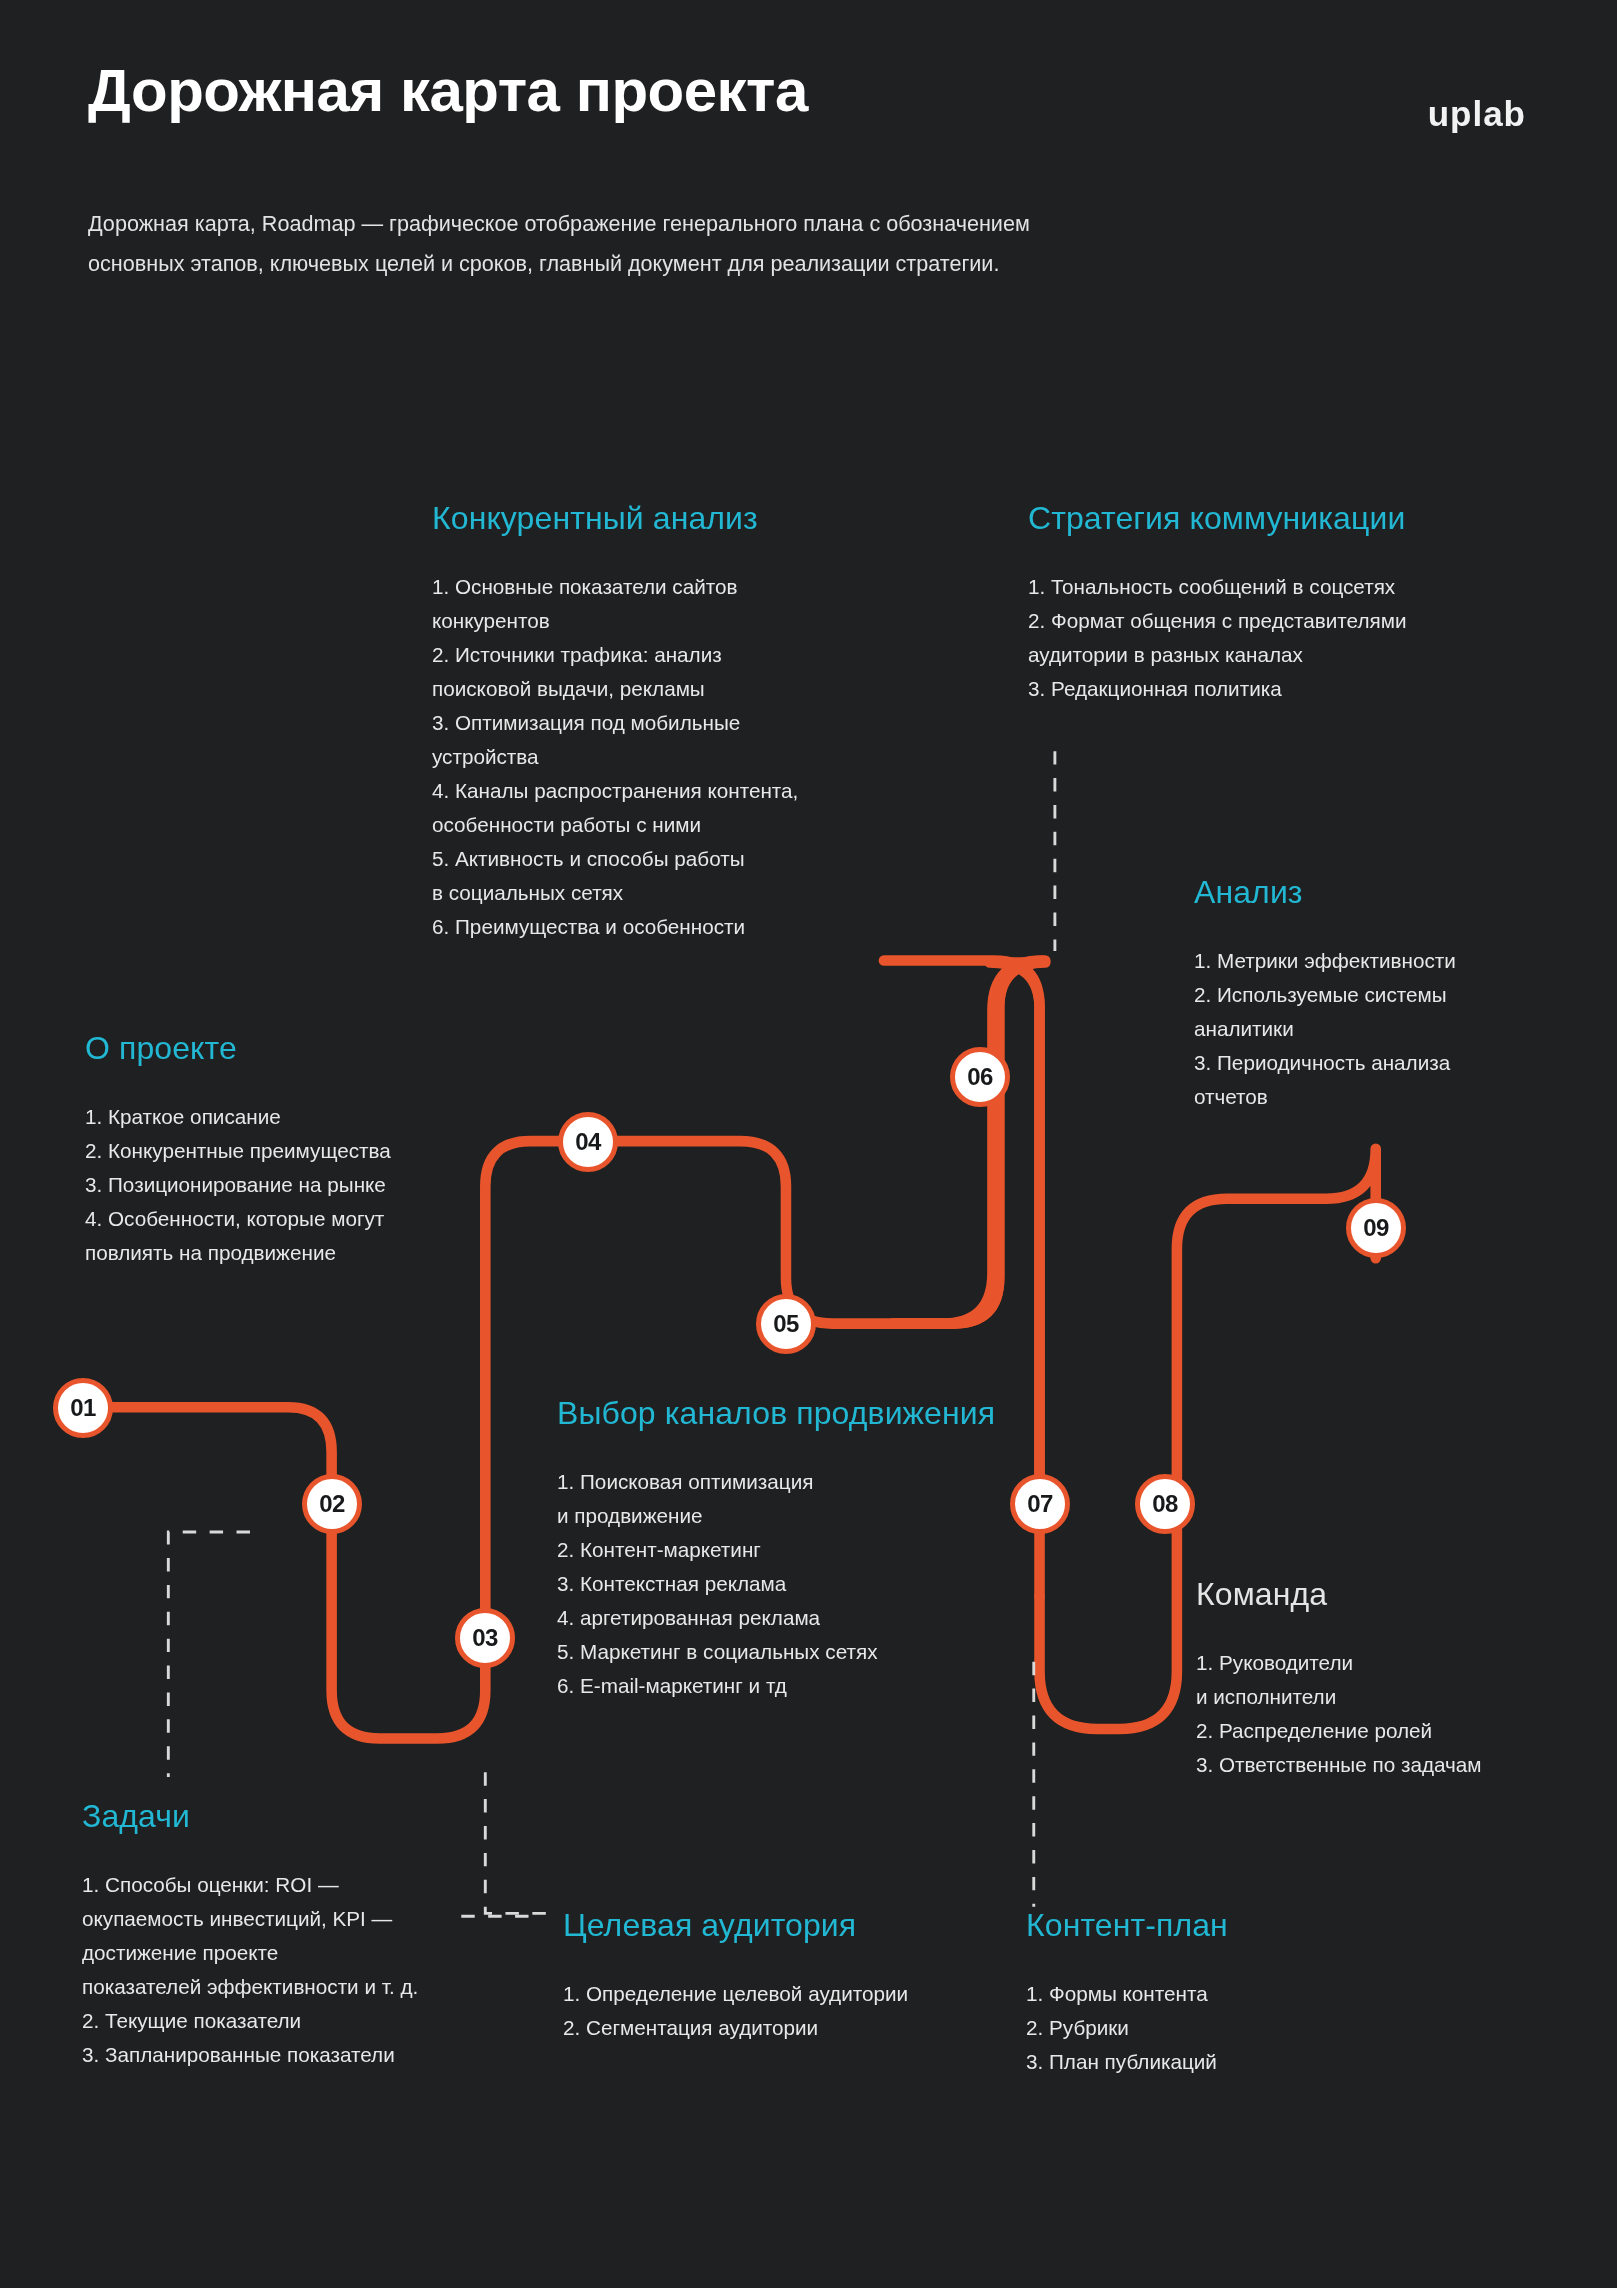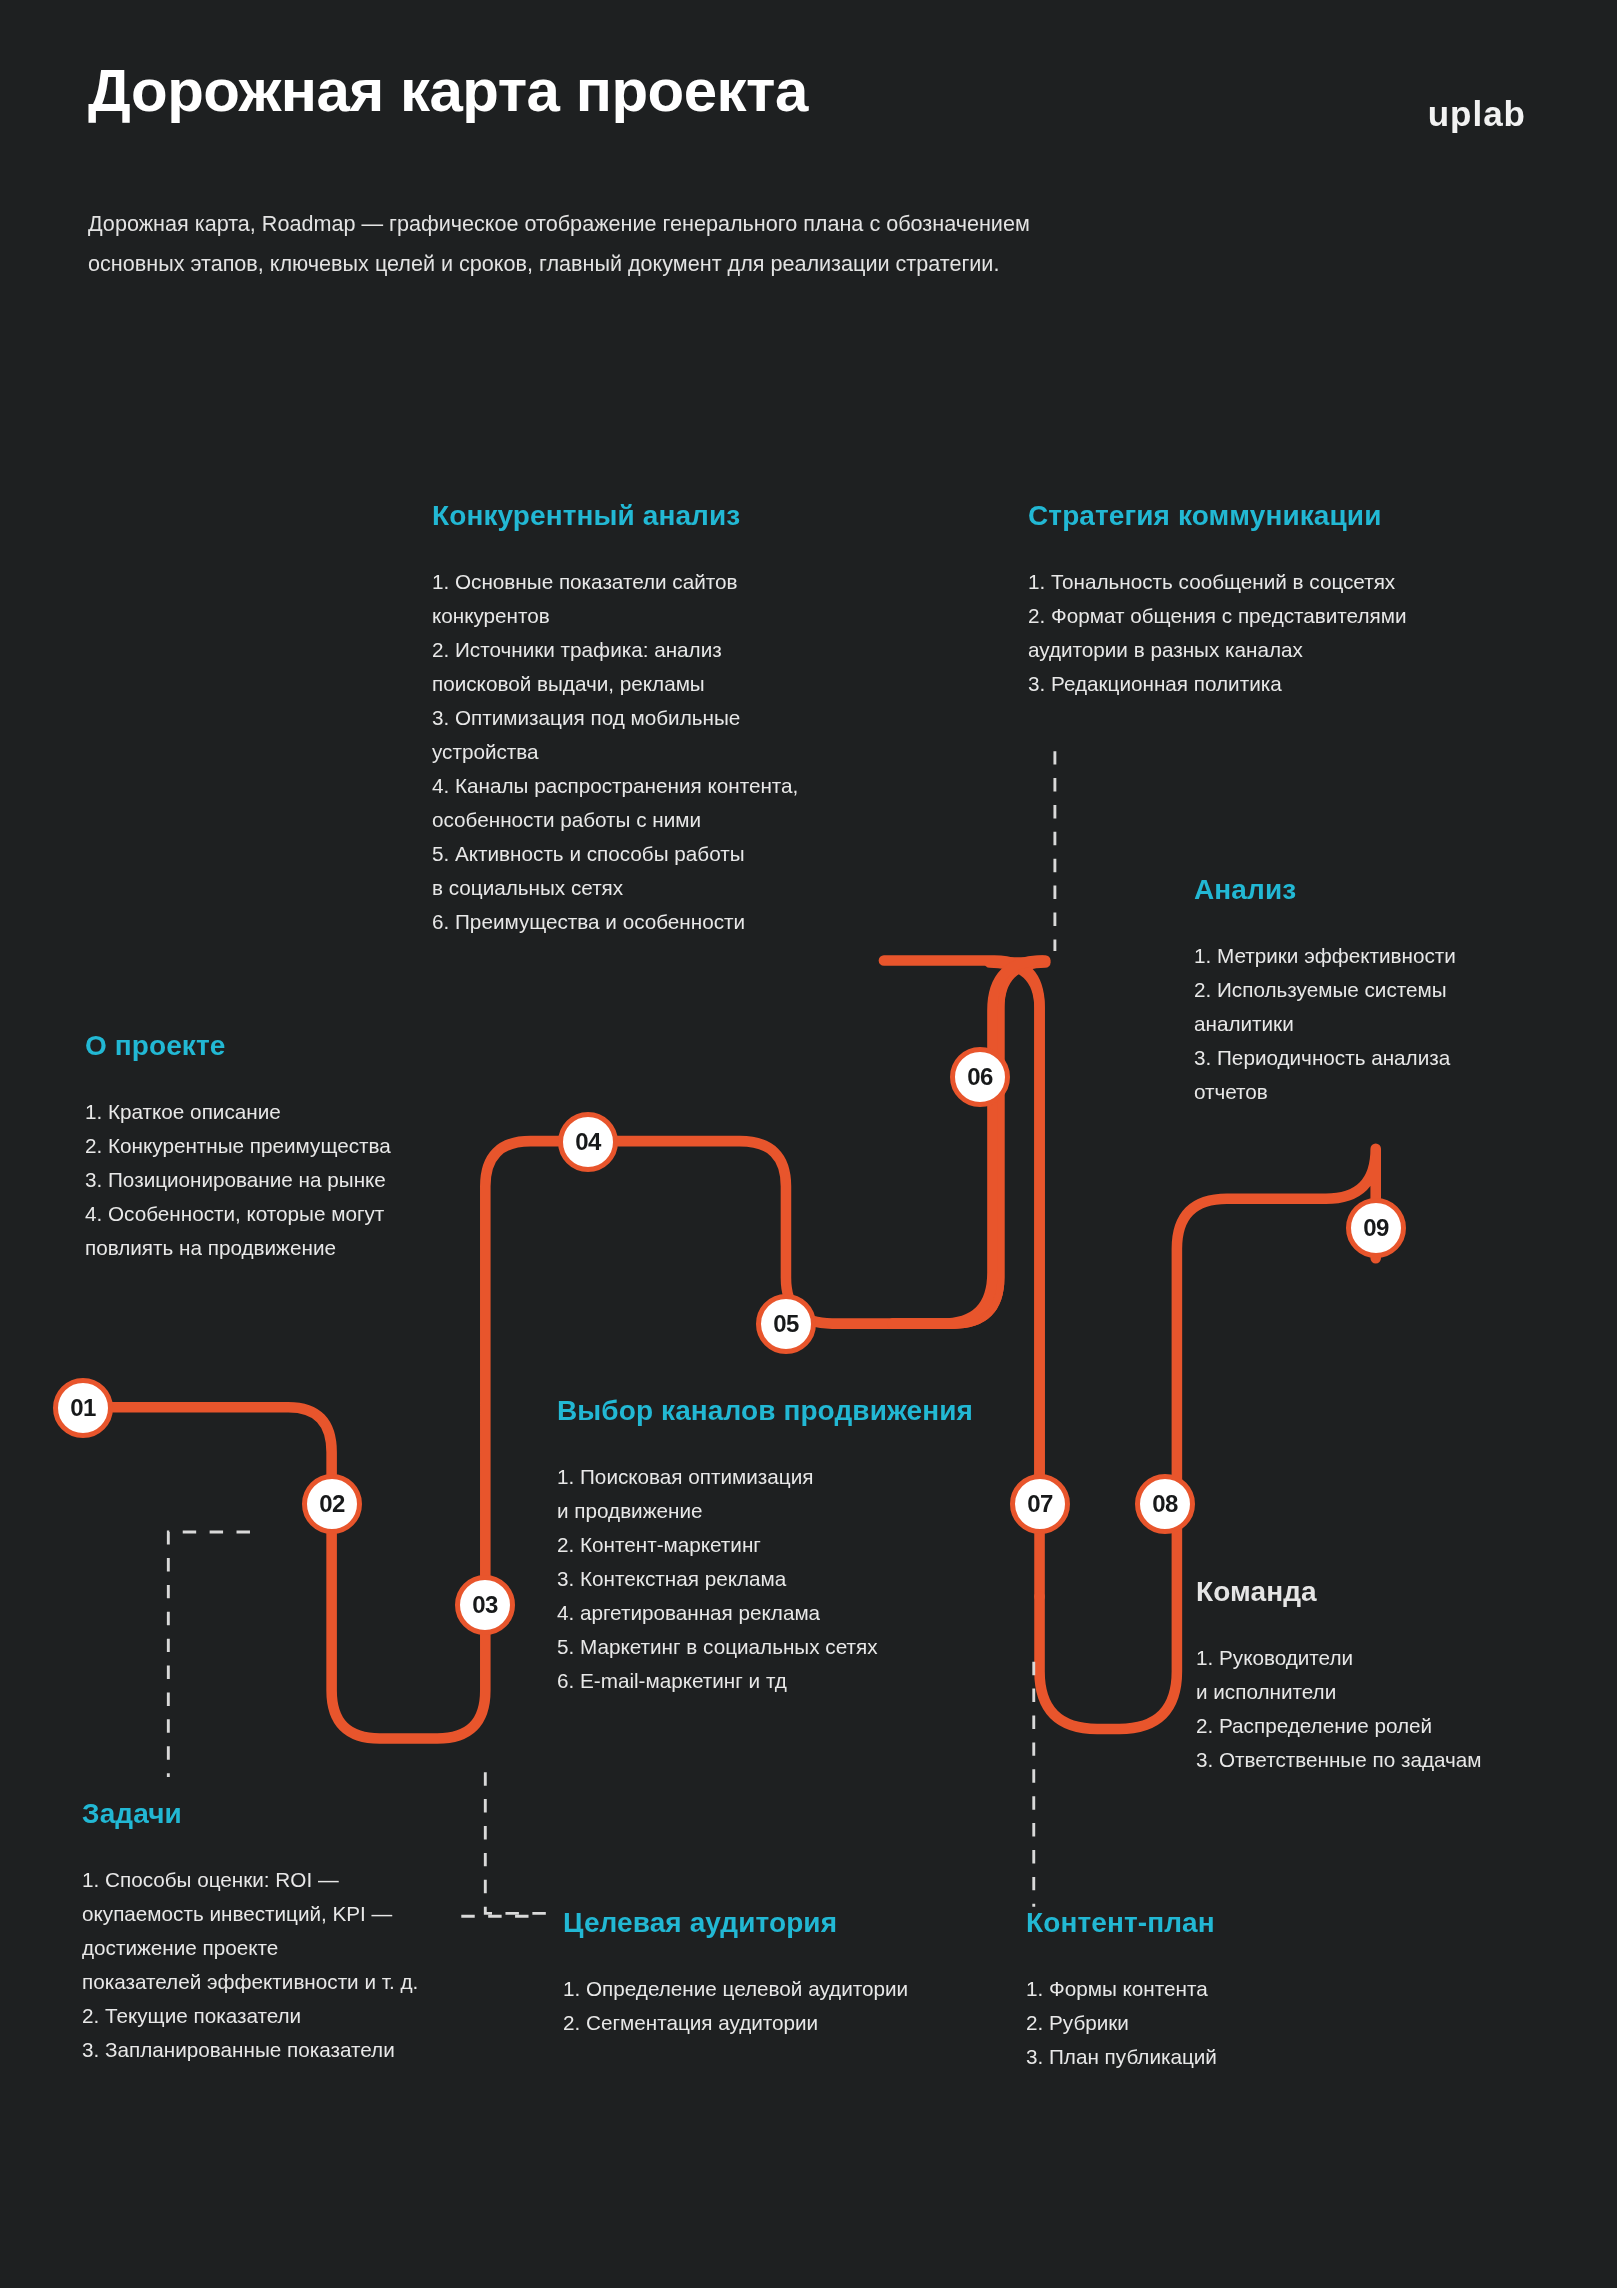--- a/index.html
+++ b/index.html
@@ -37,21 +37,21 @@
     background:#ffffff;border:5.8px solid #e8552c;
     box-sizing:border-box;
     display:flex;align-items:center;justify-content:center;
     font-size:24px;font-weight:bold;color:#17191a;
     letter-spacing:-0.5px;
   }
 
   
   .block{position:absolute;}
   .block h3{
-    margin:0 0 33px 0;font-size:28px;font-weight:bold;
+    margin:0 0 33px 0;font-size:32px;font-weight:normal;
     color:#22b8d4;letter-spacing:0.1px;white-space:nowrap;
   }
   .block h3.white{color:#e5e5e5;}
   .block ul{margin:0;padding:0;list-style:none;}
   .block li{
     font-size:20.7px;line-height:34px;color:#e8e8e8;font-weight:300;
   }
 </style>
 </head>
 <body>
@@ -113,21 +113,21 @@
       <path d="M 505,1845 V 1992 H 570"></path>
 
       <path d="M 1098,782 V 990"></path>
 
       <path d="M 1076,1730 V 1985"></path>
     </g>
   </svg>
 
   <div class="node" style="left:53px;top:1378px;">01</div>
   <div class="node" style="left:302px;top:1474px;">02</div>
-  <div class="node" style="left:455px;top:1575px;">03</div>
+  <div class="node" style="left:455px;top:1608px;">03</div>
   <div class="node" style="left:558px;top:1112px;">04</div>
   <div class="node" style="left:756px;top:1294px;">05</div>
   <div class="node" style="left:950px;top:1047px;">06</div>
   <div class="node" style="left:1010px;top:1474px;">07</div>
   <div class="node" style="left:1135px;top:1474px;">08</div>
   <div class="node" style="left:1346px;top:1198px;">09</div>
 
   <div class="block" style="left:85px;top:1030px;width:403px;">
     <h3>О проекте</h3>
     <ul>

